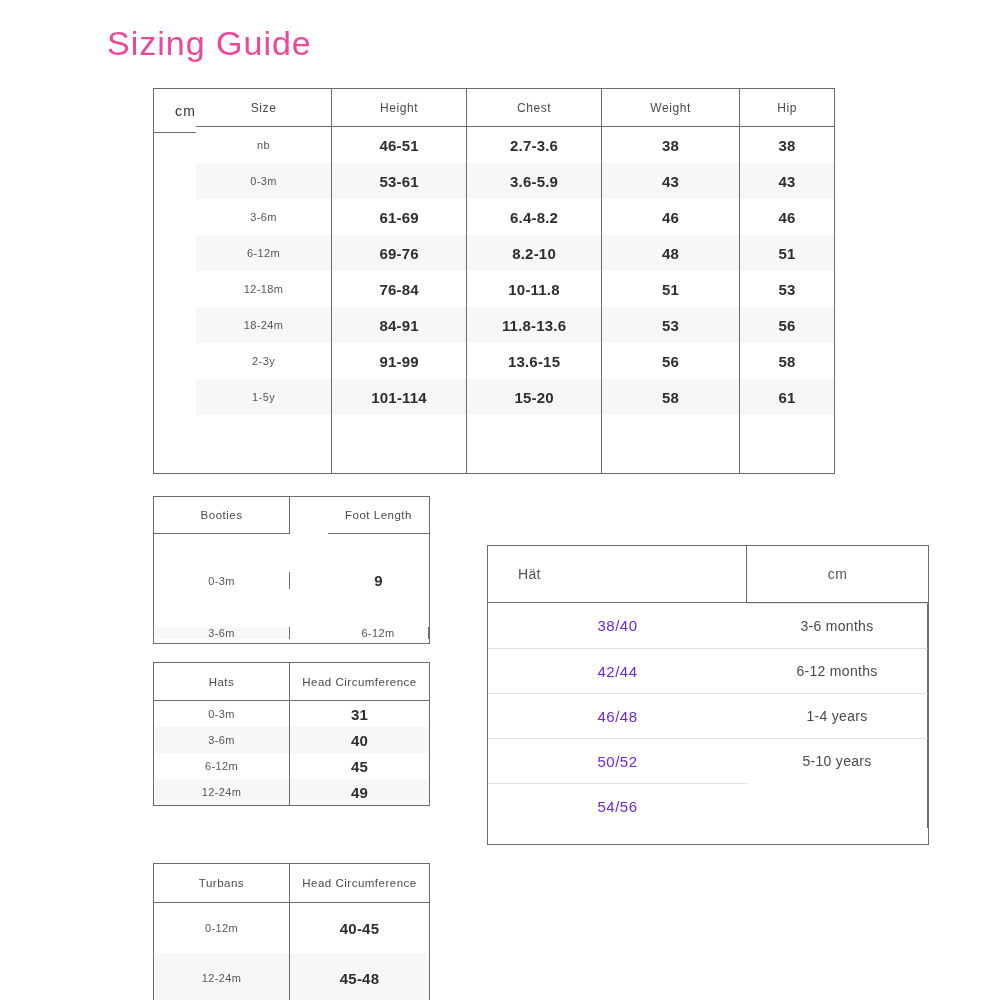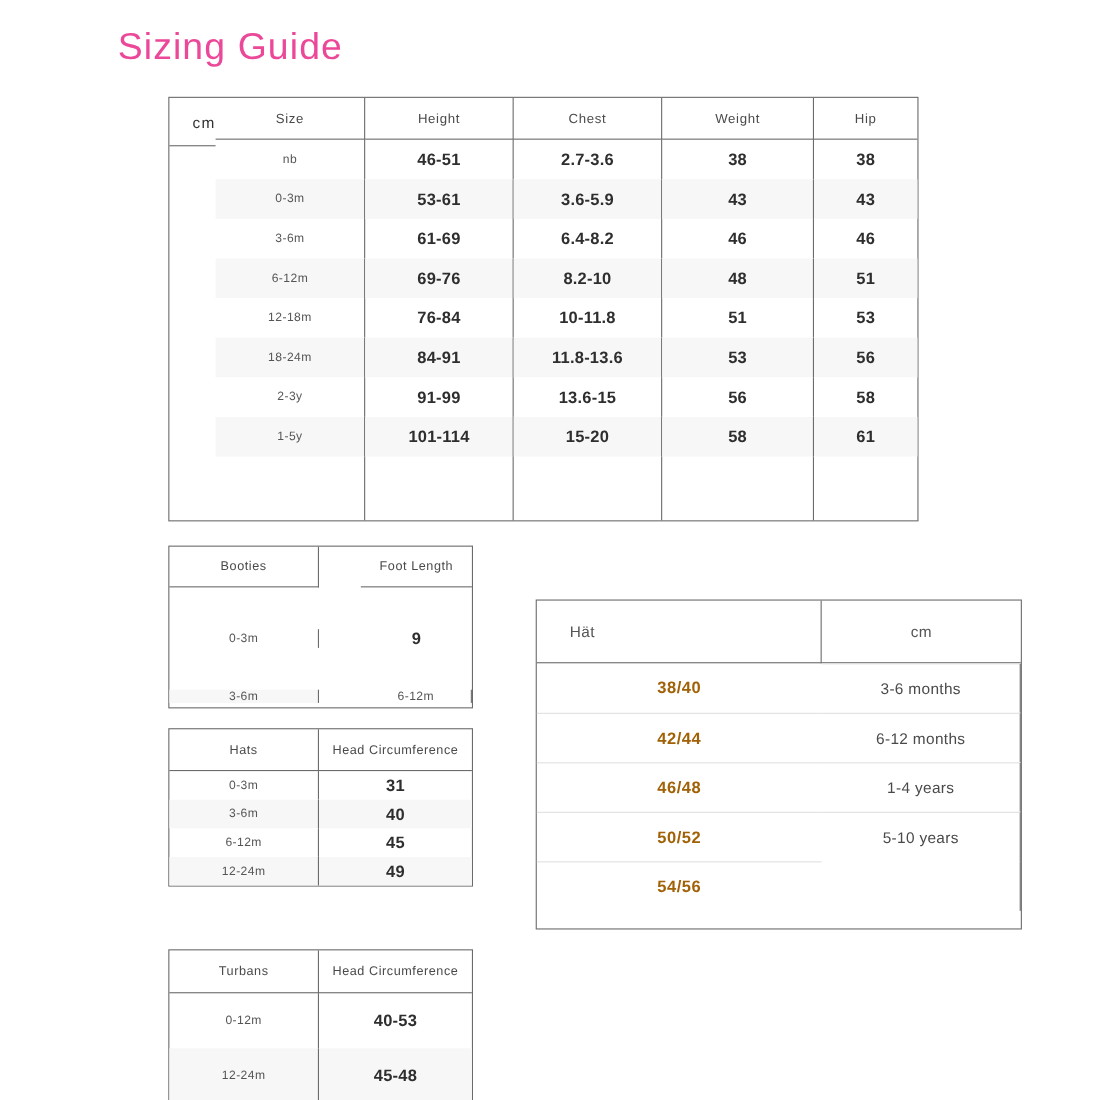--- a/index.html
+++ b/index.html
@@ -45,21 +45,21 @@
   .turbans-grid{grid-template-rows:39px repeat(2,1fr);}
   .small-hd{border-bottom:1px solid var(--border);font-size:11.5px;color:#4a4a4a;letter-spacing:.5px;}
 
   
   .hatcm-tbl{left:467px;top:545px;width:442px;height:300px;margin-left:20px;}
   .hatcm-grid{flex:1;display:grid;grid-template-columns:259px 1fr;
     grid-template-rows:57px repeat(5,45px) 1fr;}
   .hatcm-hd{border-bottom:1px solid var(--border);font-size:14px;color:#555;letter-spacing:.3px;}
   .hatcm-hd.left{justify-content:flex-start;padding-left:30px;}
   .hatcm-lbl{font-size:14px;color:#4a4a4a;letter-spacing:.3px;}
-  .hatcm-val{font-size:15px;color:#a16207;letter-spacing:.5px;font-weight:bold;}
+  .hatcm-val{font-size:15px;color:#6d28d9;letter-spacing:.5px;}
   .sep{border-top:1px solid var(--sep);}
 </style>
 </head>
 <body>
 
 <div class="canvas">
 
   <h1 class="page-title">Sizing Guide</h1>
 
   <div class="tbl main-tbl">
@@ -153,21 +153,21 @@
       <div class="c lbl vline shade">12-24m</div>
       <div class="c val shade">49</div>
     </div>
   </div>
 
   <div class="tbl small-tbl turbans-tbl">
     <div class="small-grid turbans-grid">
       <div class="c small-hd vline">Turbans</div>
       <div class="c small-hd">Head Circumference</div>
       <div class="c lbl vline">0-12m</div>
-      <div class="c val">40-53</div>
+      <div class="c val">40-45</div>
       <div class="c lbl vline shade">12-24m</div>
       <div class="c val shade">45-48</div>
     </div>
   </div>
 
   <div class="tbl hatcm-tbl">
     <div class="hatcm-grid">
       <div class="c hatcm-hd left vline">Hät</div>
       <div class="c hatcm-hd">cm</div>
       <div class="c hatcm-val">38/40</div>

